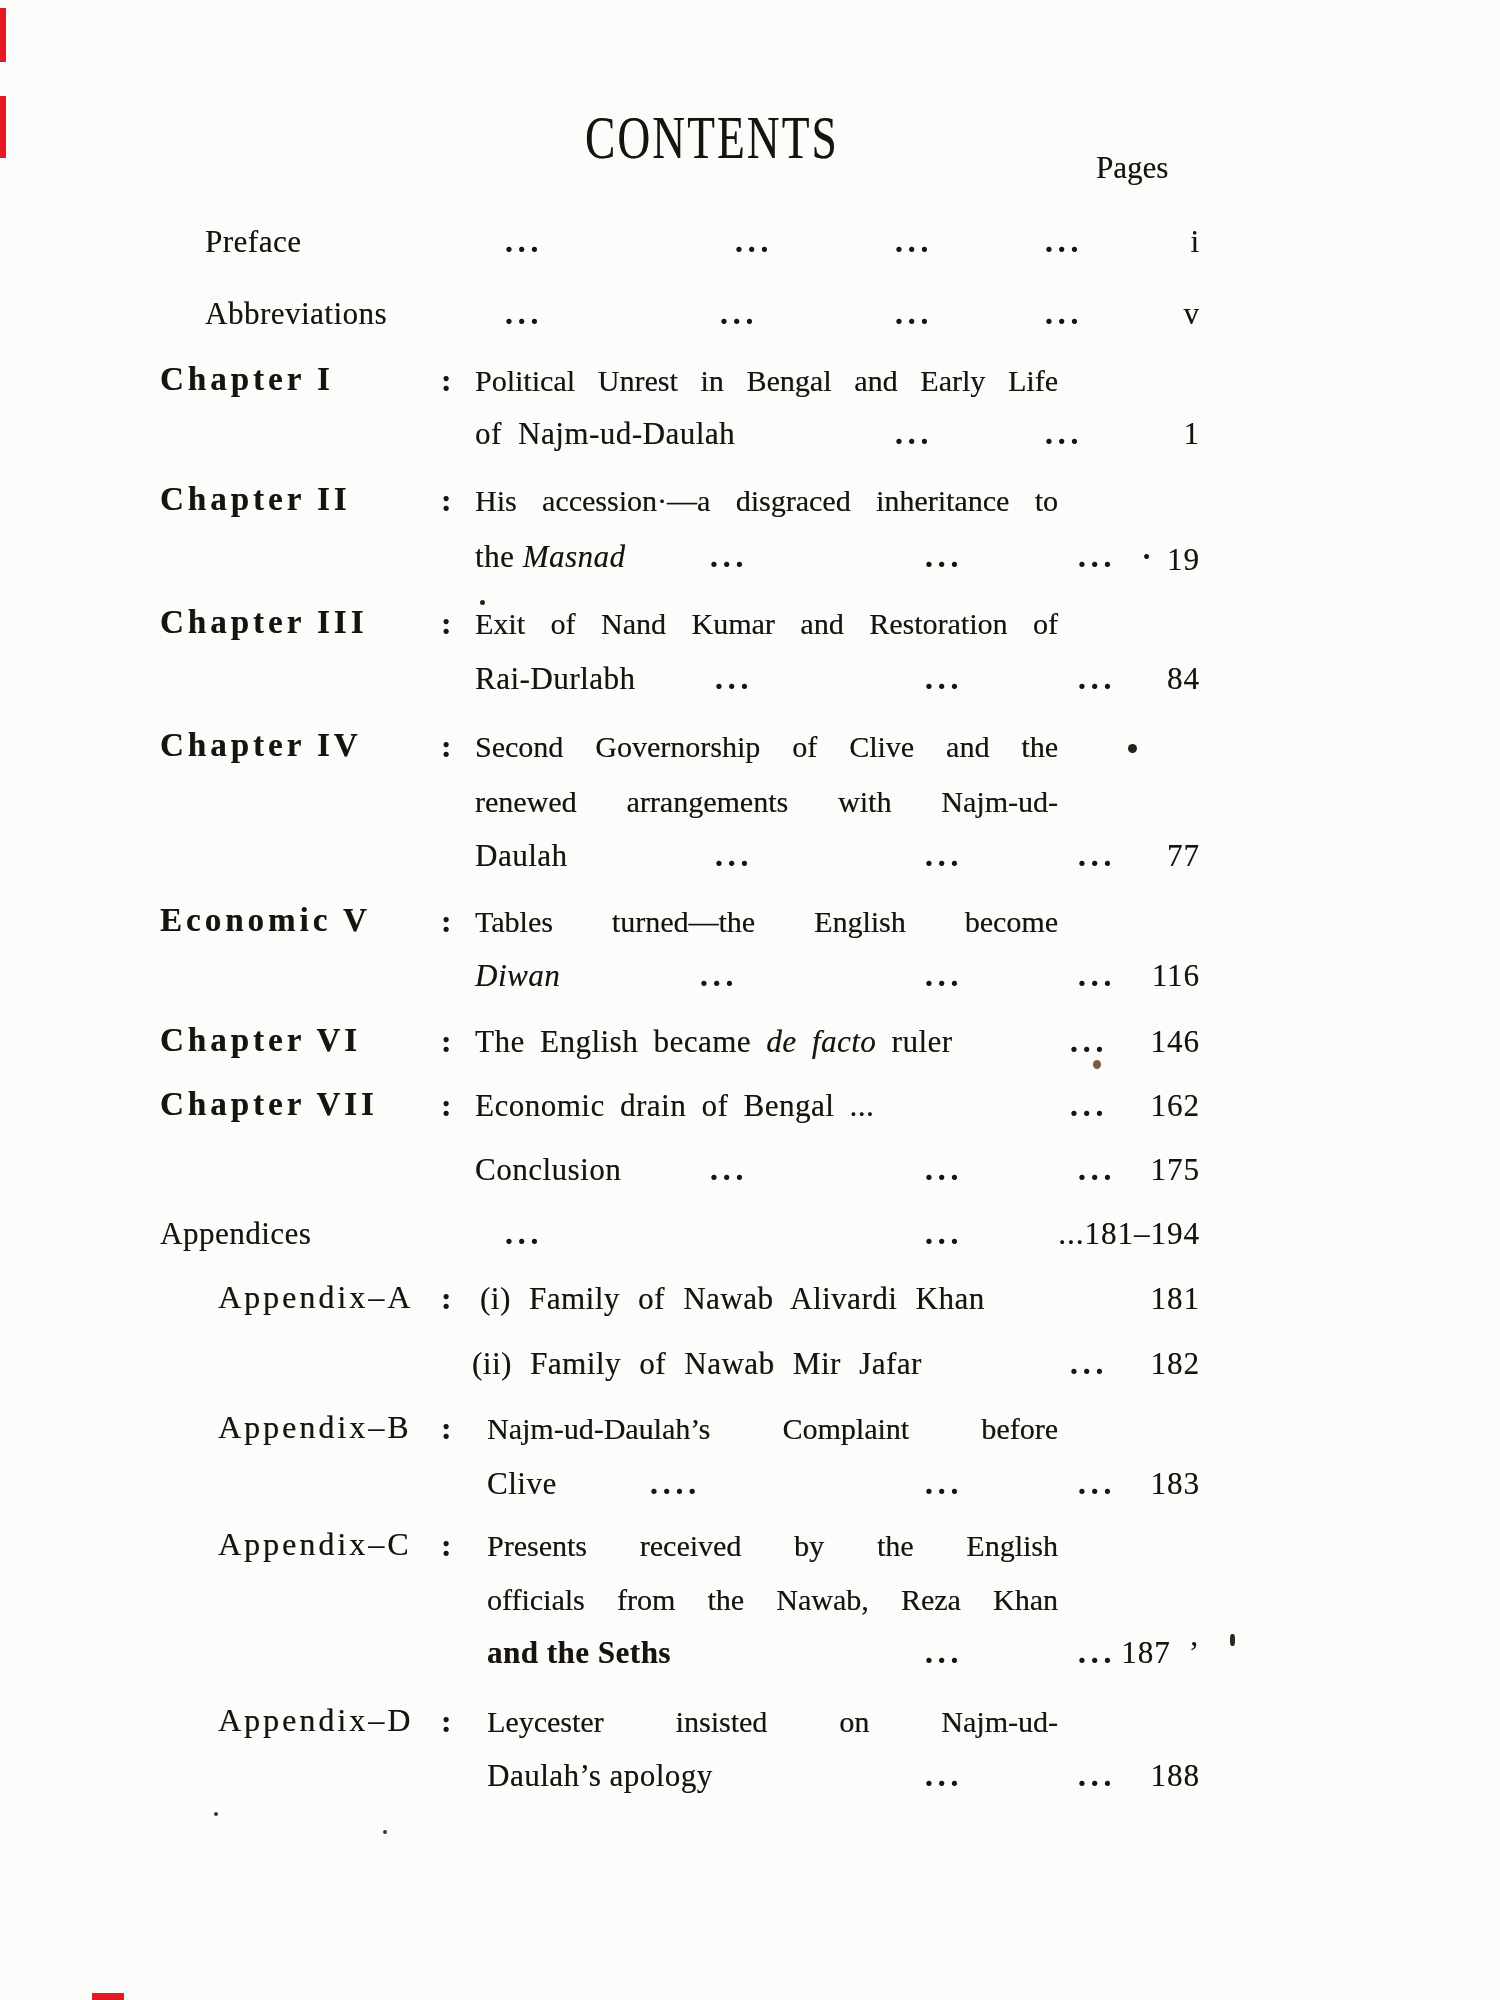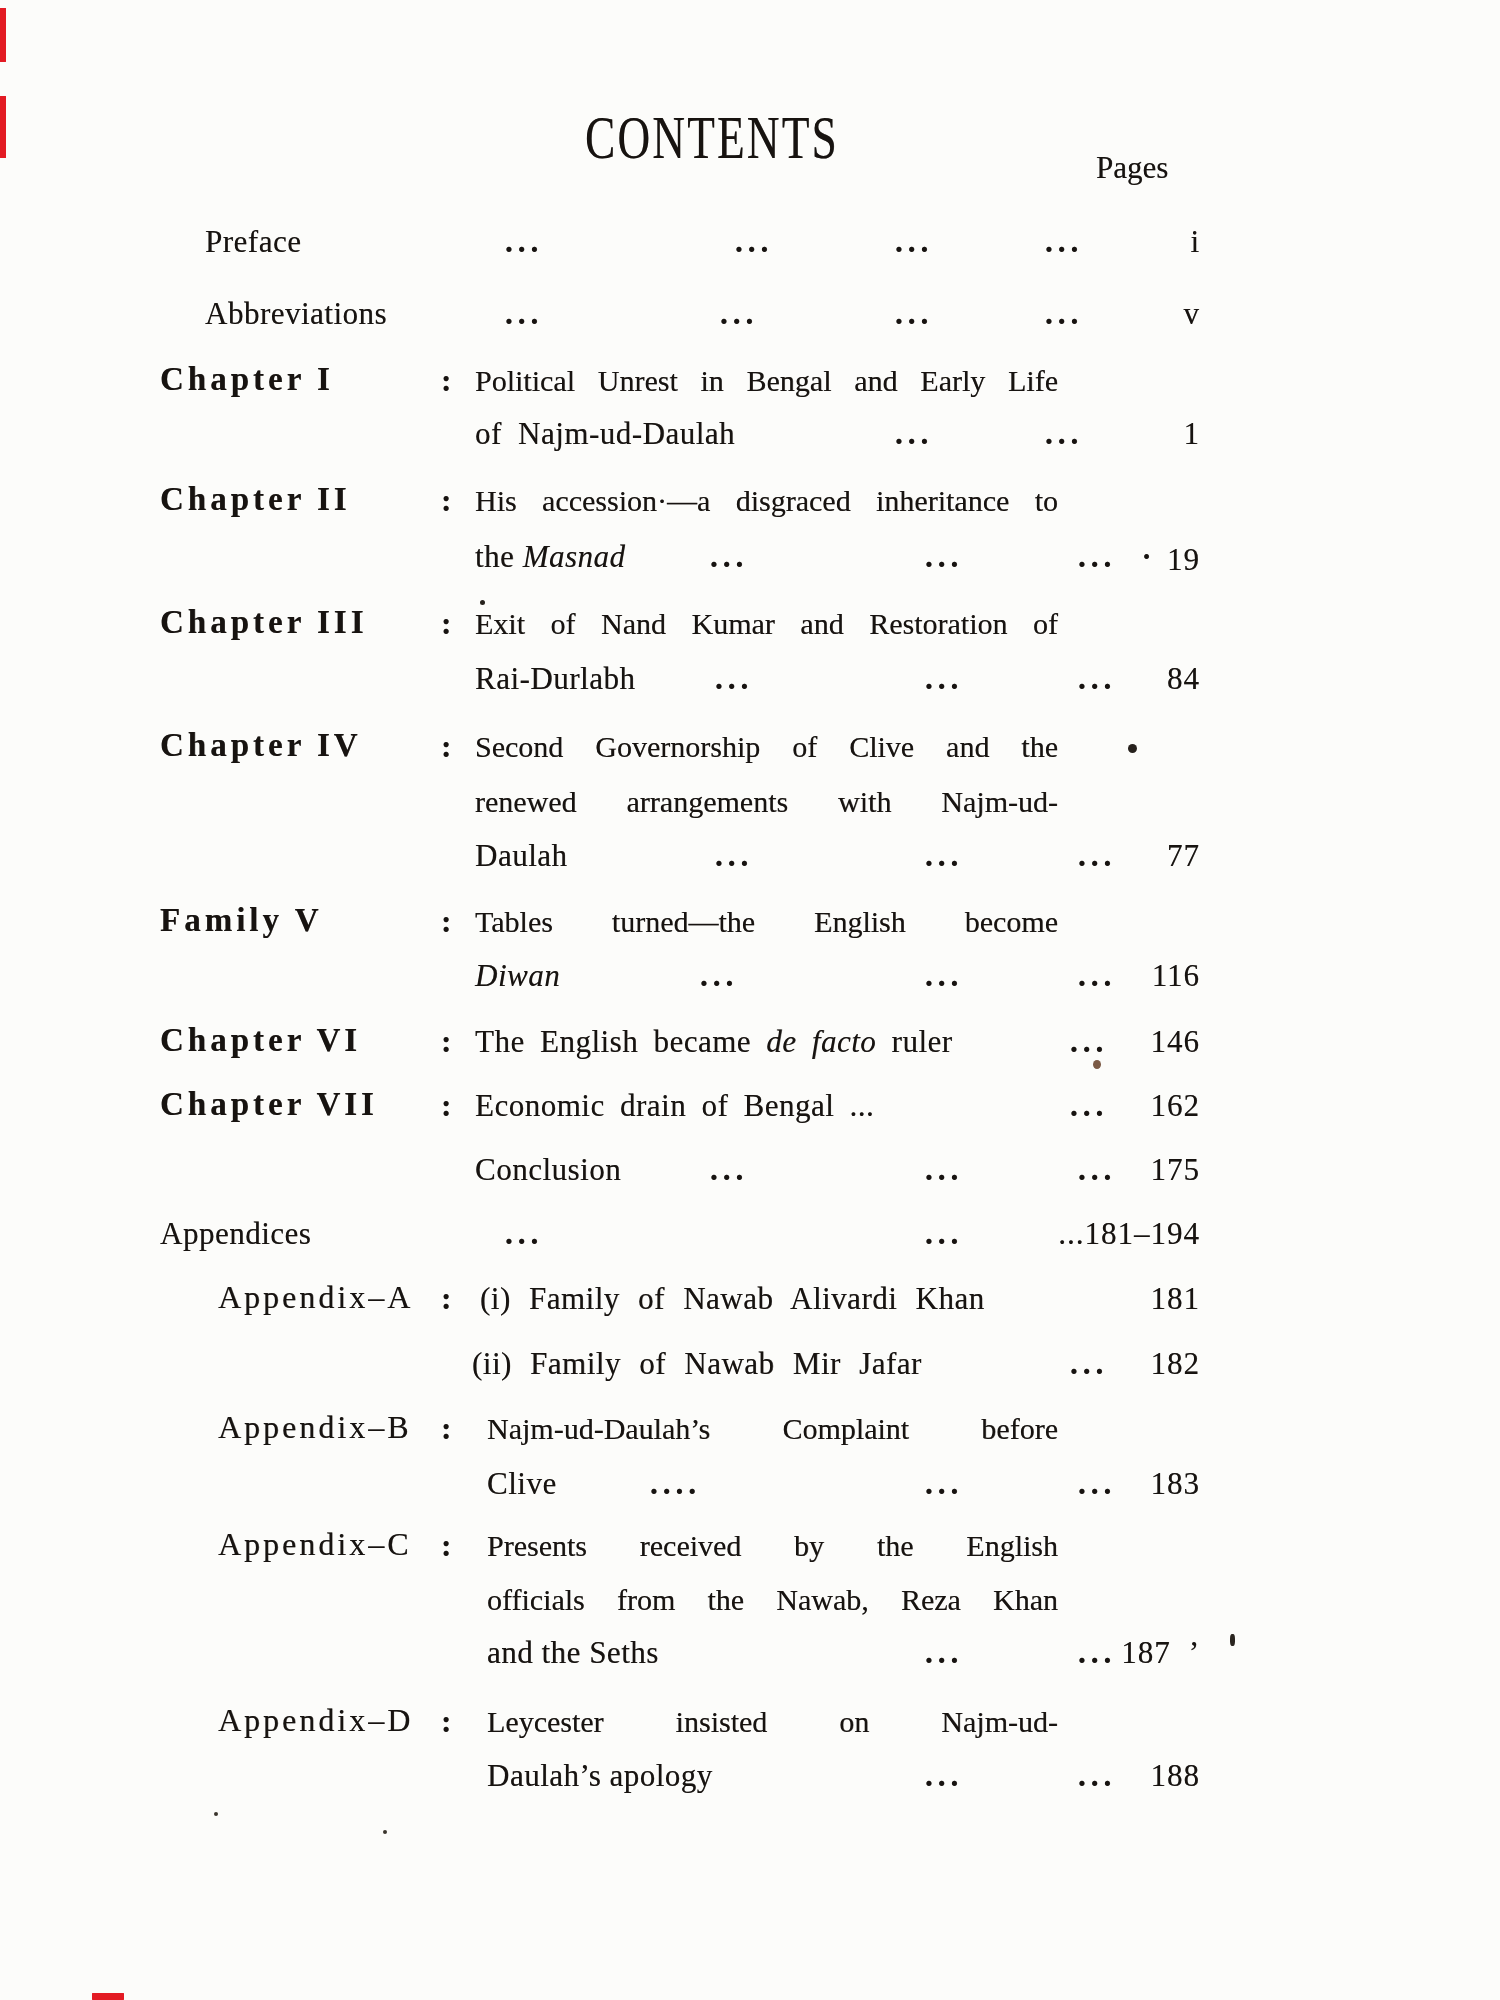--- a/index.html
+++ b/index.html
@@ -103,21 +103,21 @@
         <span class="txt justify" style="left: 475px; width: 583px;"><span>renewed arrangements with Najm-ud-</span></span>
       </div>
       <div class="line" style="top: 836px;">
         <span class="txt" style="left: 475px;"><span>Daulah</span></span>
         <span class="dots" style="left: 715px;">...</span>
         <span class="dots" style="left: 925px;">...</span>
         <span class="dots" style="left: 1078px;">...</span>
         <span class="page">77</span>
       </div>
       <div class="line" style="top: 902px;">
-        <span class="label" style="left: 160px;">Family V</span>
+        <span class="label" style="left: 160px;">Economic V</span>
         <span class="colon" style="left: 441px;">:</span>
         <span class="txt justify" style="left: 475px; width: 583px;"><span>Tables turned—the English become</span></span>
       </div>
       <div class="line" style="top: 956px;">
         <span class="txt" style="left: 475px;"><em>Diwan</em></span>
         <span class="dots" style="left: 700px;">...</span>
         <span class="dots" style="left: 925px;">...</span>
         <span class="dots" style="left: 1078px;">...</span>
         <span class="page">116</span>
       </div>
@@ -173,21 +173,21 @@
       </div>
       <div class="line" style="top: 1526px;">
         <span class="label alabel" style="left: 218px;">Appendix–C</span>
         <span class="colon" style="left: 441px;">:</span>
         <span class="txt justify" style="left: 487px; width: 571px;"><span>Presents received by the English</span></span>
       </div>
       <div class="line" style="top: 1580px;">
         <span class="txt justify" style="left: 487px; width: 571px;"><span>officials from the Nawab, Reza Khan</span></span>
       </div>
       <div class="line" style="top: 1633px;">
-        <span class="txt" style="left: 487px;"><span>and the Seths</span></span>
+        <span class="txt" style="left: 487px; font-weight: bold;"><span>and the Seths</span></span>
         <span class="dots" style="left: 925px;">...</span>
         <span class="dots" style="left: 1078px;">...</span>
         <span class="page">187<span class="sfx" style="margin-left: 18px;">’</span></span>
       </div>
       <div class="line" style="top: 1702px;">
         <span class="label alabel" style="left: 218px;">Appendix–D</span>
         <span class="colon" style="left: 441px;">:</span>
         <span class="txt justify" style="left: 487px; width: 571px;"><span>Leycester insisted on Najm-ud-</span></span>
       </div>
       <div class="line" style="top: 1756px; padding-left: 42px;">

